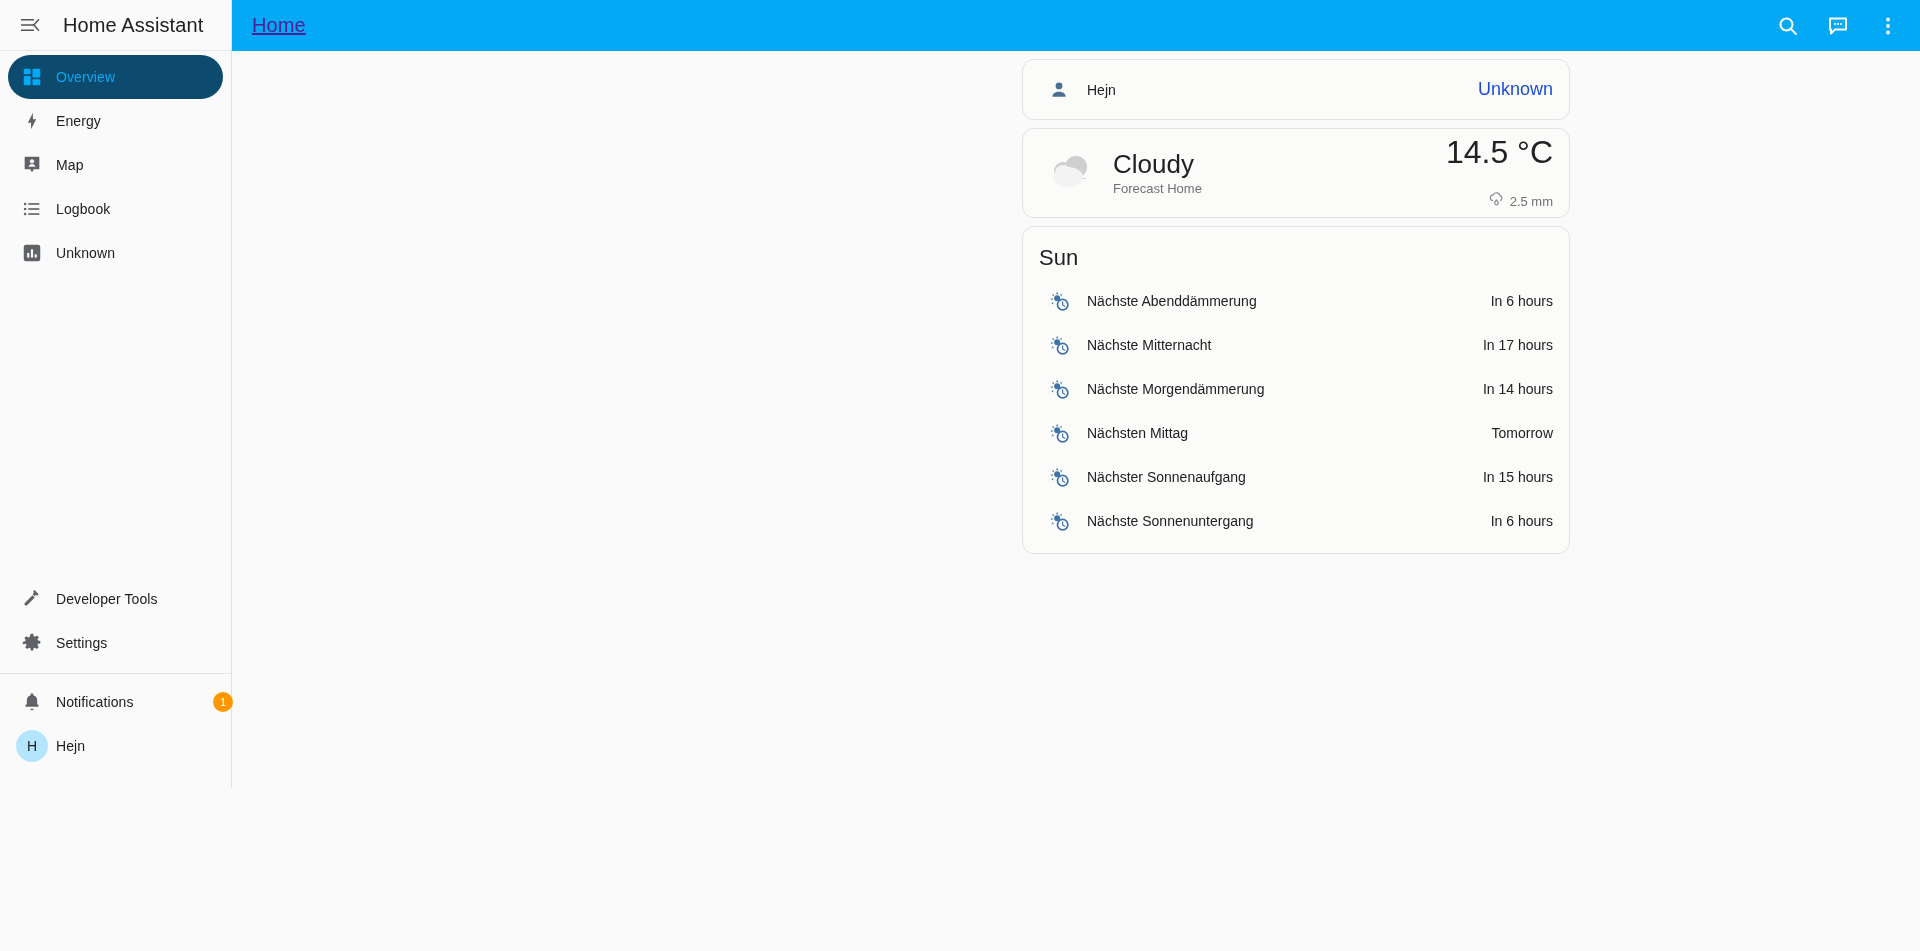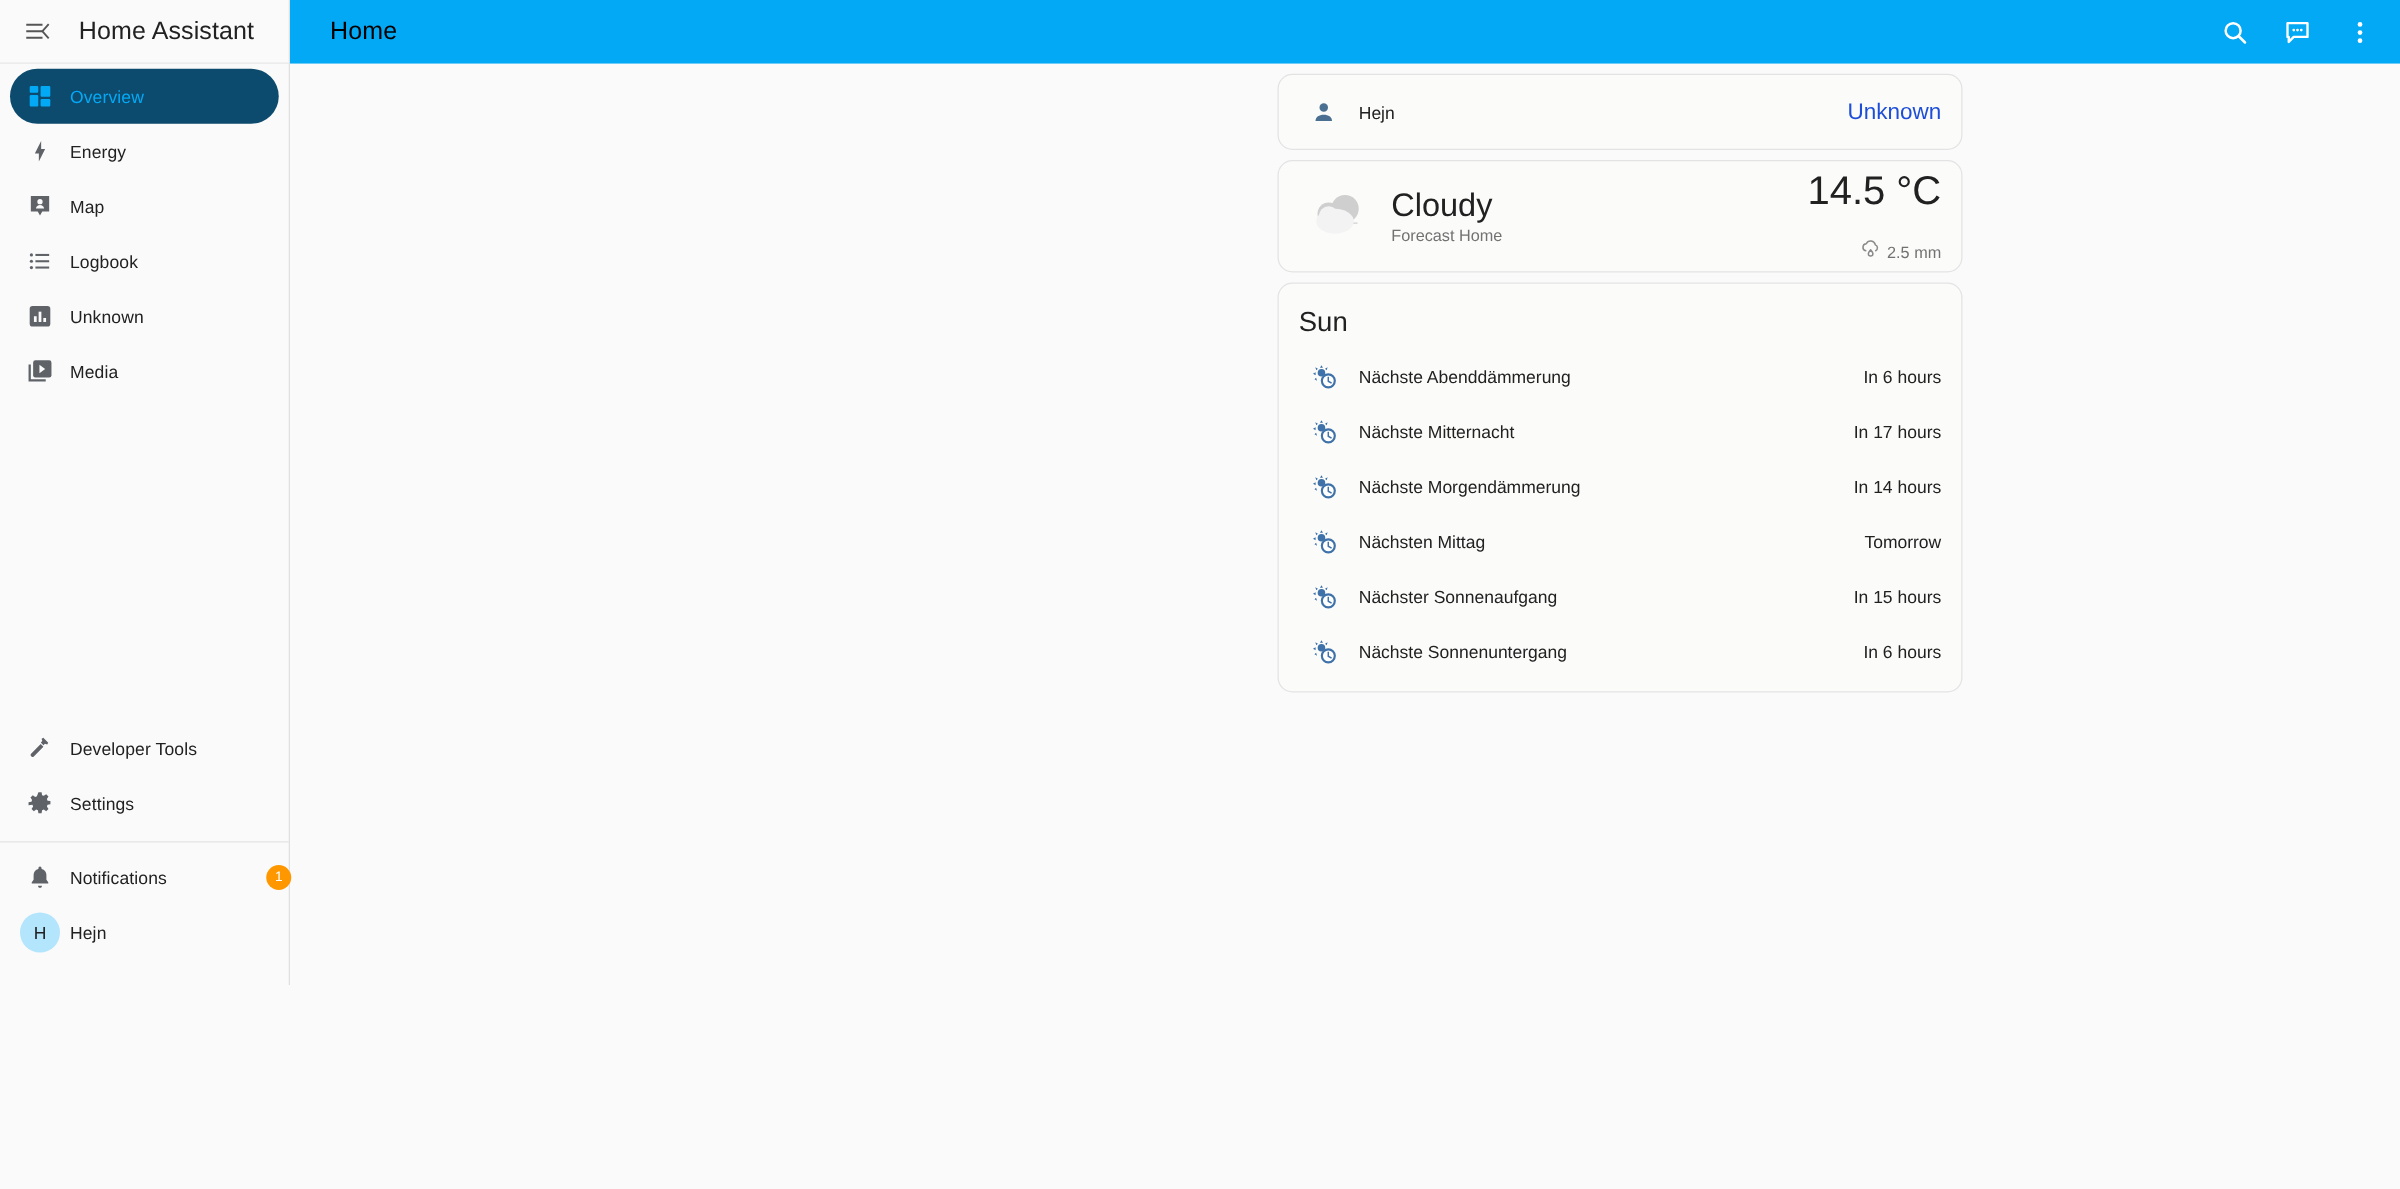--- a/index.html
+++ b/index.html
@@ -77,21 +77,21 @@
   }
 
   
   .main { flex: 1 1 auto; display: flex; flex-direction: column; min-width: 0; }
   .appbar {
     height: 51px; background: #03a9f4;
     display: flex; align-items: center;
     flex: 0 0 51px; padding: 0 12px 0 0;
   }
   .appbar-title {
-    color: #000000; font-size: 20px; margin-left: 32px; letter-spacing: .1px;
+    color: #4c1d95; font-size: 20px; margin-left: 20px; letter-spacing: .1px; text-decoration: underline;
   }
   .appbar-actions { margin-left: auto; display: flex; align-items: center; gap: 10px; }
   .appbar-btn {
     width: 40px; height: 40px; border-radius: 50%;
     display: flex; align-items: center; justify-content: center;
     cursor: pointer;
   }
 
   .content {
     flex: 1 1 auto; background: #fafafa;
@@ -224,30 +224,20 @@
           <svg width="22" height="22" viewBox="0 0 24 24" fill="#5f6368">
             <rect x="3" y="3" width="18" height="18" rx="2.5"></rect>
             <rect x="6.7" y="12" width="2.4" height="5" fill="#fafafa"></rect>
             <rect x="10.8" y="8" width="2.4" height="9" fill="#fafafa"></rect>
             <rect x="14.9" y="13.5" width="2.4" height="3.5" fill="#fafafa"></rect>
           </svg>
         </span>
         <span class="lbl">Unknown</span>
       </div>
 
-      <div class="nav-item">
-        <span class="ic">
-          <svg width="22" height="22" viewBox="0 0 24 24" fill="#5f6368">
-            <path d="M2 6h2v13h13v2H2z"></path>
-            <rect x="6" y="2.5" width="16" height="15" rx="2"></rect>
-            <path d="M11.5 6.3l5 3.7-5 3.7z" fill="#fafafa"></path>
-          </svg>
-        </span>
-        <span class="lbl">Media</span>
-      </div>
 
     </div>
 
     <div class="nav-spacer"></div>
 
     <div class="nav-bottom">
 
       <div class="nav-item">
         <span class="ic">
           <svg width="22" height="22" viewBox="0 0 24 24" fill="#5f6368">

